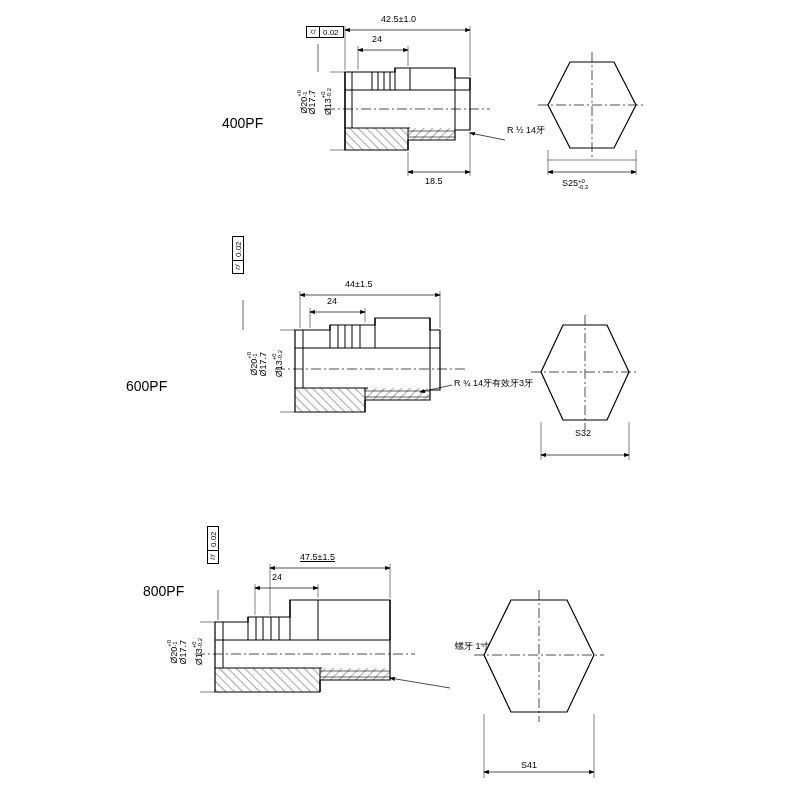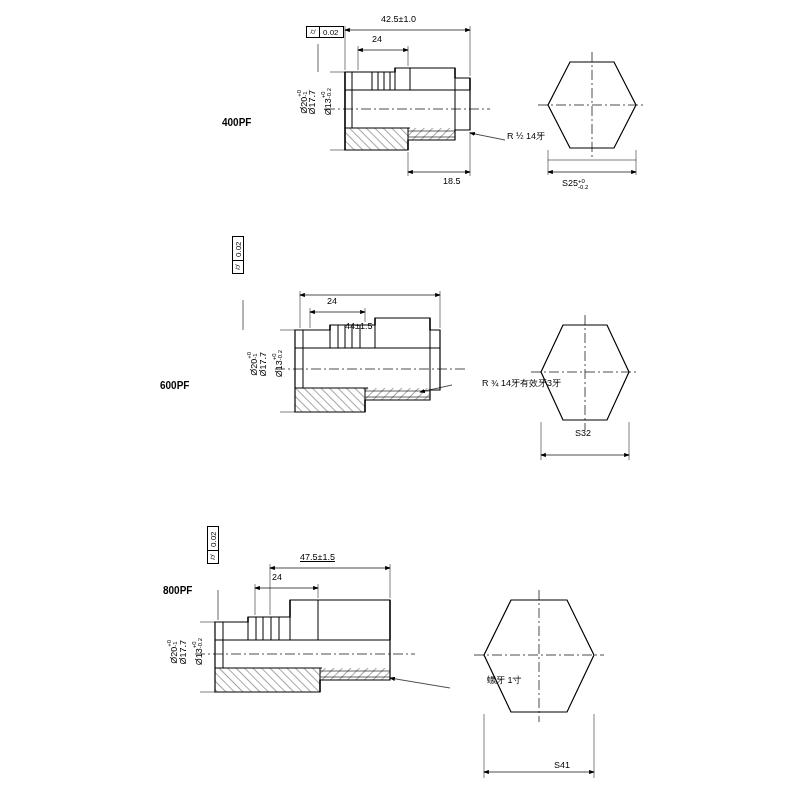--- a/index.html
+++ b/index.html
@@ -21,21 +21,21 @@
     width: 800px;
     height: 800px;
   }
   .lbl {
     position: absolute;
     font-size: 9px;
     line-height: 10px;
     white-space: nowrap;
     color: #000;
   }
-  .lbl.big { font-size: 10px; font-weight: bold; }
+  .lbl.big { font-size: 14px; font-weight: normal; }
   .vert { writing-mode: vertical-rl; transform: rotate(180deg); }
   .gdt {
     position: absolute;
     border: 1px solid #000;
     height: 12px;
     box-sizing: border-box;
     display: flex;
     align-items: center;
     font-size: 8px;
     background: #fff;
@@ -236,58 +236,58 @@
   </g>
 </svg>
 
 <div class="gdt" style="left:306px; top:26px; width:38px;">
   <span class="sym">⌭</span>
   <span class="val">0.02</span>
 </div>
 <div class="lbl big" style="left:222px; top:118px;">400PF</div>
 <div class="lbl" style="left:381px; top:14px;">42.5±1.0</div>
 <div class="lbl" style="left:372px; top:34px;">24</div>
-<div class="lbl" style="left:425px; top:176px;margin-left:18px;">18.5</div>
+<div class="lbl" style="left:425px; top:176px;">18.5</div>
 <div class="lbl vert" style="left:296px; top:90px;">
   <span>Ø20</span><span class="tol"><span>+0</span><br><span>-1</span></span>
 </div>
 <div class="lbl vert" style="left:307px; top:90px;">Ø17.7</div>
 <div class="lbl vert" style="left:320px; top:88px;">
   <span>Ø13</span><span class="tol"><span>+0</span><br><span>-0.2</span></span>
 </div>
-<div class="lbl" style="left:507px; top:131px;">R ½ 14牙</div>
+<div class="lbl" style="left:507px; top:125px;">R ½ 14牙</div>
 <div class="lbl" style="left:562px; top:178px;">
   <span>S25</span><span class="tol"><span>+0</span><br><span>-0.2</span></span>
 </div>
 
 <div class="gdt" style="left:232px; top:274px; width:38px; transform:rotate(-90deg); transform-origin:left top;">
   <span class="sym">⌭</span>
   <span class="val">0.02</span>
 </div>
-<div class="lbl big" style="left:160px; top:381px;">600PF</div>
-<div class="lbl" style="left:345px; top:279px;margin-top:42px;">44±1.5</div>
+<div class="lbl big" style="left:126px; top:381px;">600PF</div>
+<div class="lbl" style="left:345px; top:279px;">44±1.5</div>
 <div class="lbl" style="left:327px; top:296px;">24</div>
 <div class="lbl vert" style="left:246px; top:352px;">
   <span>Ø20</span><span class="tol"><span>+0</span><br><span>-1</span></span>
 </div>
 <div class="lbl vert" style="left:258px; top:352px;">Ø17.7</div>
 <div class="lbl vert" style="left:271px; top:350px;">
   <span>Ø13</span><span class="tol"><span>+0</span><br><span>-0.2</span></span>
 </div>
-<div class="lbl" style="left:454px; top:378px;margin-left:28px;">R ¾ 14牙有效牙3牙</div>
+<div class="lbl" style="left:454px; top:378px;">R ¾ 14牙有效牙3牙</div>
 <div class="lbl" style="left:575px; top:428px;">S32</div>
 
 <div class="gdt" style="left:207px; top:564px; width:38px; transform:rotate(-90deg); transform-origin:left top;">
   <span class="sym">⌭</span>
   <span class="val">0.02</span>
 </div>
-<div class="lbl big" style="left:143px; top:586px;margin-left:20px;">800PF</div>
+<div class="lbl big" style="left:143px; top:586px;">800PF</div>
 <div class="lbl" style="left:300px; top:552px;text-decoration:underline;">47.5±1.5</div>
 <div class="lbl" style="left:272px; top:572px;">24</div>
 <div class="lbl vert" style="left:166px; top:640px;">
   <span>Ø20</span><span class="tol"><span>+0</span><br><span>-1</span></span>
 </div>
 <div class="lbl vert" style="left:178px; top:640px;">Ø17.7</div>
 <div class="lbl vert" style="left:191px; top:638px;">
   <span>Ø13</span><span class="tol"><span>+0</span><br><span>-0.2</span></span>
 </div>
-<div class="lbl" style="left:455px; top:675px;margin-left:32px;">螺牙 1寸</div>
-<div class="lbl" style="left:554px; top:760px;">S41</div>
+<div class="lbl" style="left:455px; top:641px;">螺牙 1寸</div>
+<div class="lbl" style="left:521px; top:760px;">S41</div>
 
 </body></html>

